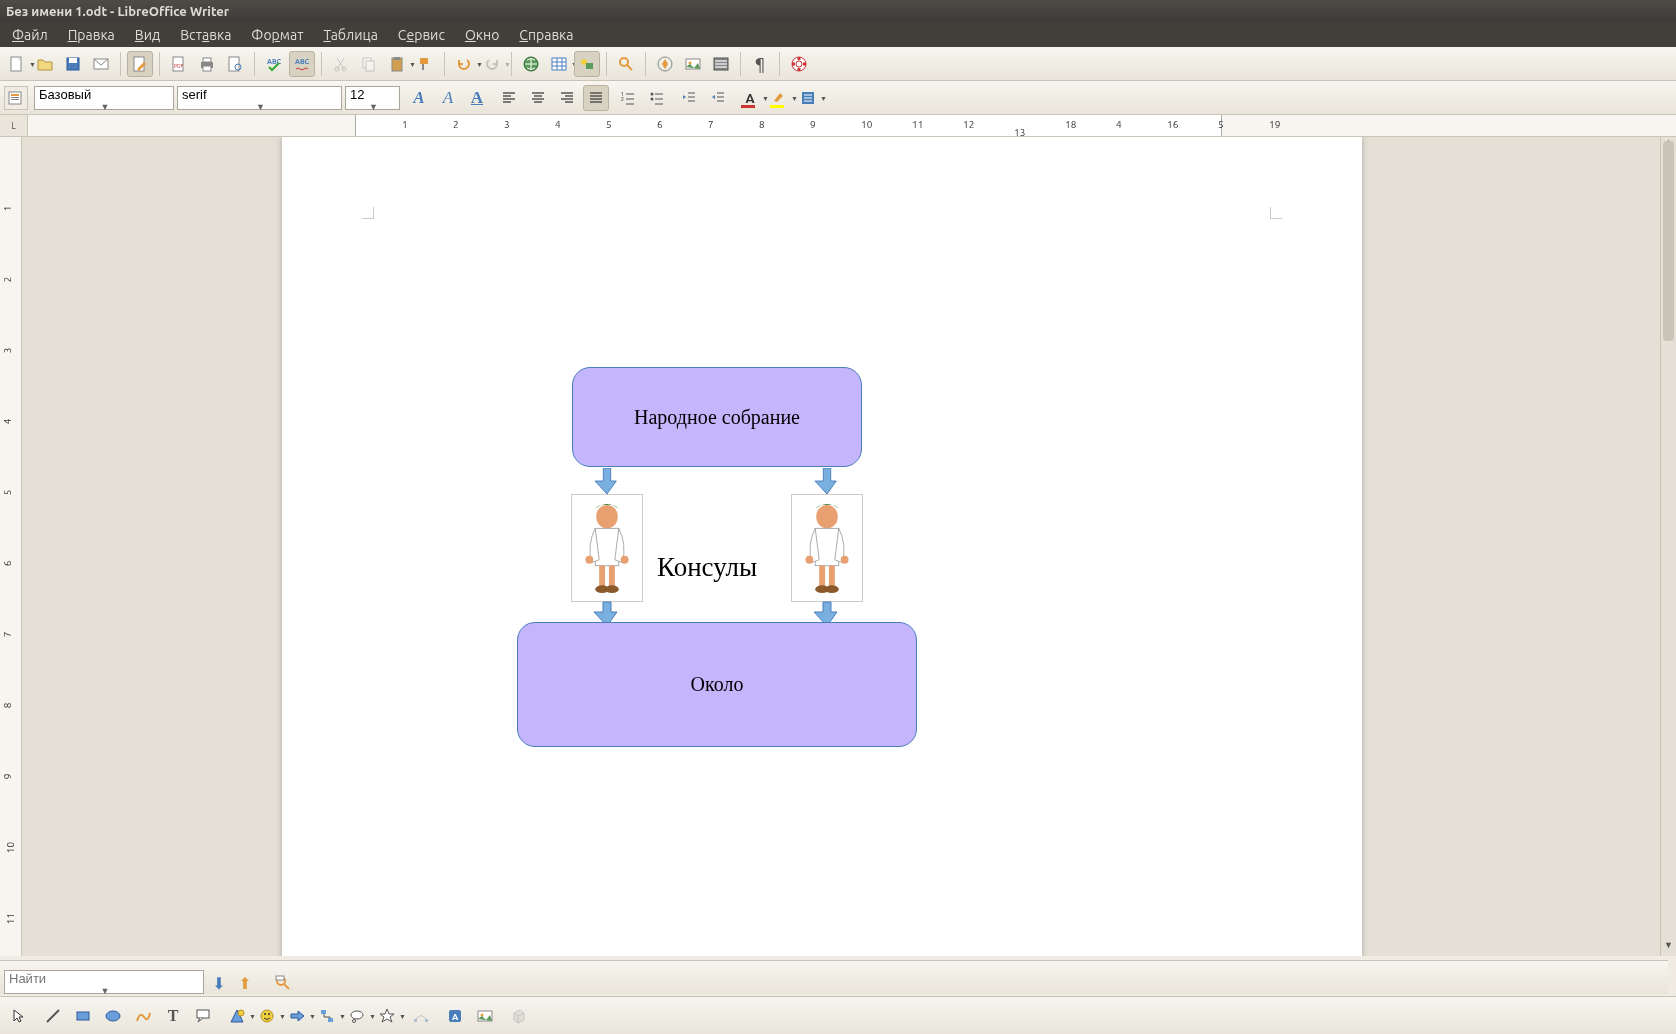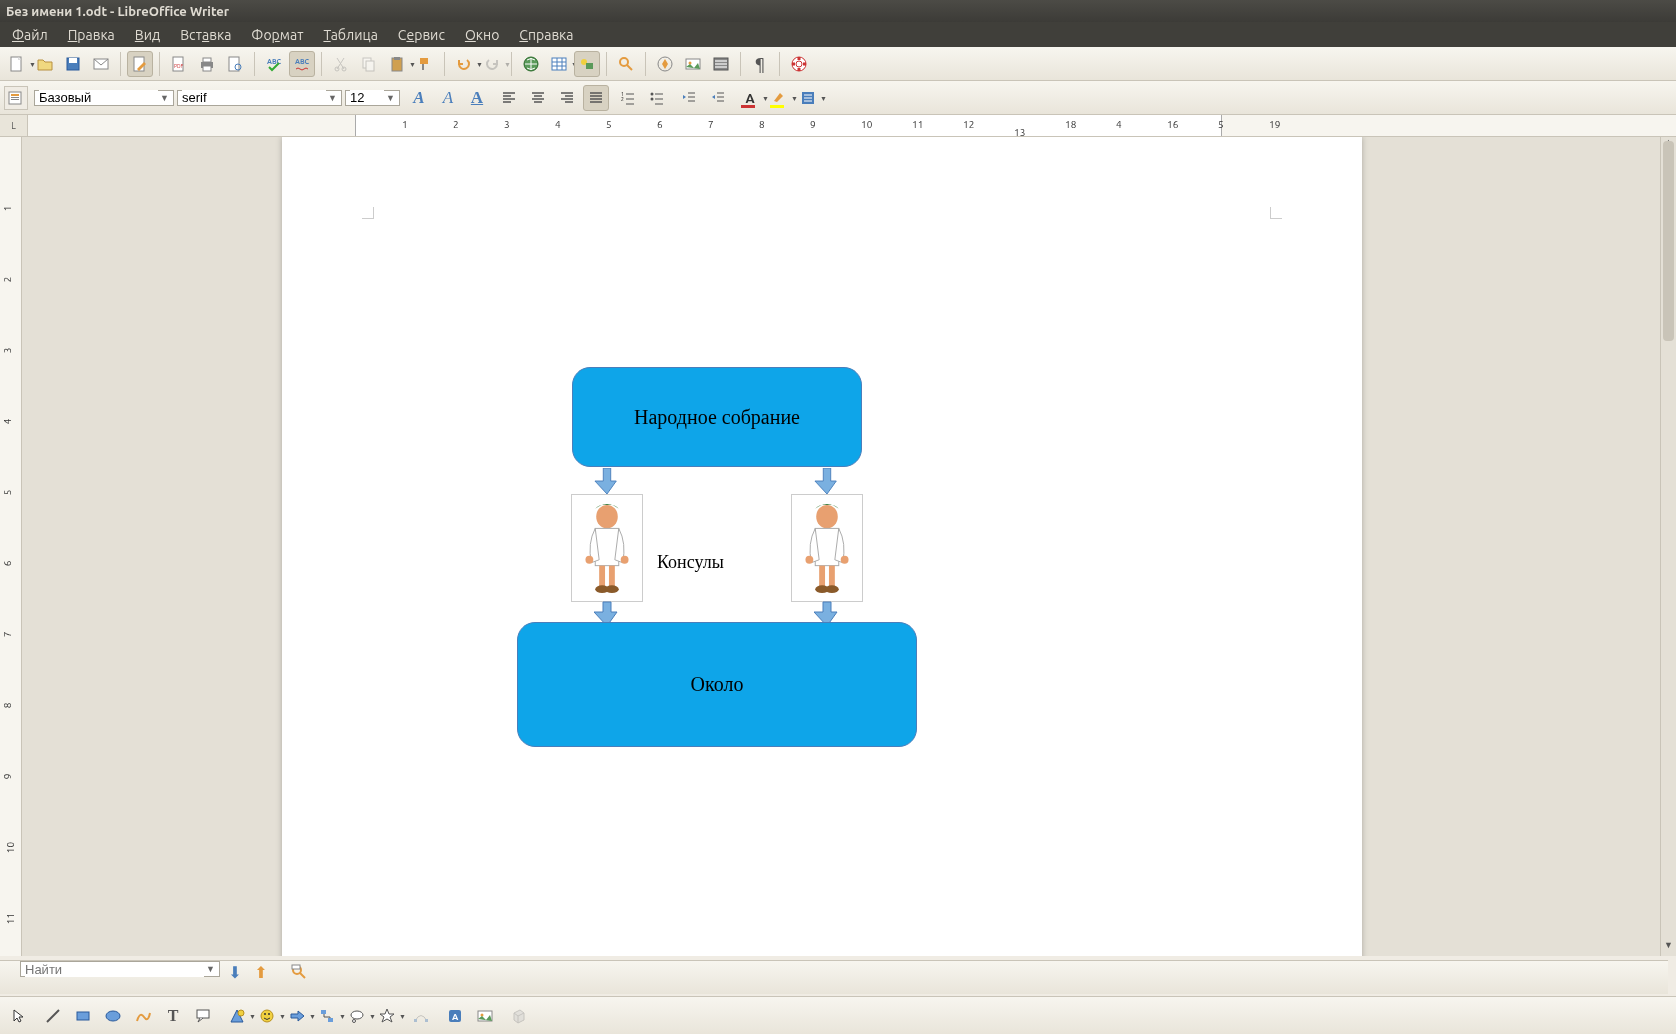--- a/index.html
+++ b/index.html
@@ -17,21 +17,21 @@
   .toolbar { background: linear-gradient(#f7f5ef,#e9e5da); border-bottom: 1px solid #c9c4b8; height: 34px; display: flex; align-items: center; padding: 0 4px; gap: 2px; }
   .toolbar .sep { width: 1px; height: 24px; background: #c9c4b8; margin: 0 4px; }
   .tbtn { width: 26px; height: 26px; display: flex; align-items: center; justify-content: center; border-radius: 3px; cursor: pointer; color: #555; position: relative; }
   .tbtn.small { width:22px; height:22px; }
   .tbtn.active { background: #d8d2c2; border: 1px solid #b9b2a0; }
   .tbtn .dd { position: absolute; right: -6px; font-size: 7px; color: #555; }
   .tbtn svg { width: 18px; height: 18px; }
   
   .formatbar { background: linear-gradient(#f7f5ef,#e9e5da); border-bottom: 1px solid #c9c4b8; height: 34px; display: flex; align-items: center; padding: 0 4px; gap: 3px; }
   .applystyle { width: 24px; height: 24px; background: #f0ece4; border: 1px solid #c9c4b8; cursor: pointer; display:flex;align-items:center;justify-content:center; }
-  .combo { height: 16px; border: 1px solid #aaa69a; background: #fff; display: flex; align-items: center; padding: 0 4px; }
+  .combo { height: 24px; border: 1px solid #aaa69a; background: #fff; display: flex; align-items: center; padding: 0 4px; flex-direction: column; }
   .combo input { border: none; outline: none; font-size: 13px; width: 100%; }
   .combo .arrow { font-size: 9px; color: #666; margin-left: 2px; }
   .combo.style { width: 140px; }
   .combo.font { width: 165px; }
   .combo.size { width: 55px; }
   
   
   .charbtn { width: 26px; height: 26px; display: flex; align-items: center; justify-content: center; cursor: pointer; font-family: "Times New Roman", serif; font-size: 17px; font-weight: bold; color: #4a7ebb; }
   
   
@@ -45,36 +45,36 @@
   .vruler { width: 22px; background: #f7f5ef; border-right: 1px solid #c9c4b8; position: relative; font-size: 9px; color: #333; }
   .vruler .num { position: absolute; left: 5px; font-size: 10px; transform: rotate(-90deg); transform-origin: center; }
   .scroll { flex: 1; overflow: hidden; position: relative; }
   .page { position: absolute; left: 260px; top: 0; width: 1080px; height: 1400px; background: #fff; box-shadow: 0 0 6px rgba(0,0,0,0.25); }
   .pagecontent { position: absolute; top: 85px; left: 95px; right: 95px; font-family: "Times New Roman", Georgia, serif; font-size: 21px; color: #000; text-align: justify; line-height: 1.28; }
   .pagecontent p { margin-bottom: 2px; }
   .para1 { text-indent: 48px; }
   
   
   .diagram { position: absolute; top: 230px; left: 190px; width: 500px; }
-  .box { background: #0ea5e9; border: 1.5px solid #4a7ebb; border-radius: 18px; text-align: center; display: flex; align-items: center; justify-content: center; font-family: "Times New Roman", serif; font-size: 20px; }
+  .box { background: #c4b5fd; border: 1.5px solid #4a7ebb; border-radius: 18px; text-align: center; display: flex; align-items: center; justify-content: center; font-family: "Times New Roman", serif; font-size: 20px; }
   .box1 { position: absolute; top: 0; left: 100px; width: 290px; height: 100px; }
   .box2 { position: absolute; top: 255px; left: 45px; width: 400px; height: 125px; }
   .arrow-down { position: absolute; width: 26px; height: 26px; }
   .consul { position: absolute; width: 72px; height: 108px; border: 1px solid #ccc; background: #fff; display:flex; align-items:center; justify-content:center; }
   .consul svg { width: 60px; height: 98px; }
-  .consul-label { position: absolute; top: 185px; left: 185px; font-family: "Times New Roman", serif; font-size: 18px; }
+  .consul-label { position: absolute; top: 185px; left: 185px; font-family: "Times New Roman", serif; font-size: 27px; }
   
   .cropmark { position:absolute; width:12px; height:12px; border:1px solid #ccc; }
   
   .vscroll { width: 16px; background: #e4e0d6; border-left:1px solid #c9c4b8; position:relative;}
   .vscroll .thumb { position:absolute; top:4px; left:2px; right:2px; height:200px; background:#c9c4b8; border-radius:4px;}
   .vscroll .btn { position:absolute; left:0;right:0; height:16px; text-align:center; font-size:9px; color:#555;}
   
   
-  .findbar { position: absolute; bottom: 40px; left: 0; right: 8px; height: 34px; background: linear-gradient(#f7f5ef,#e9e5da); border-top: 1px solid #c9c4b8; display: flex; align-items: flex-start; padding: 0 20px; gap: 4px; }
+  .findbar { position: absolute; bottom: 40px; left: 0; right: 8px; height: 34px; background: linear-gradient(#f7f5ef,#e9e5da); border-top: 1px solid #c9c4b8; display: flex; align-items: flex-end; padding: 0 4px; gap: 4px; }
   .findbar .combo { width: 200px; }
   .drawbar { position: absolute; bottom: 0; left: 0; right: 0; height: 38px; background: linear-gradient(#f7f5ef,#e9e5da); border-top: 1px solid #c9c4b8; display: flex; align-items: center; padding: 0 6px; gap: 4px; }
 </style>
 </head>
 <body>
 
 <div class="titlebar">
   <span>Без имени 1.odt - LibreOffice Writer</span>
 </div>
 

